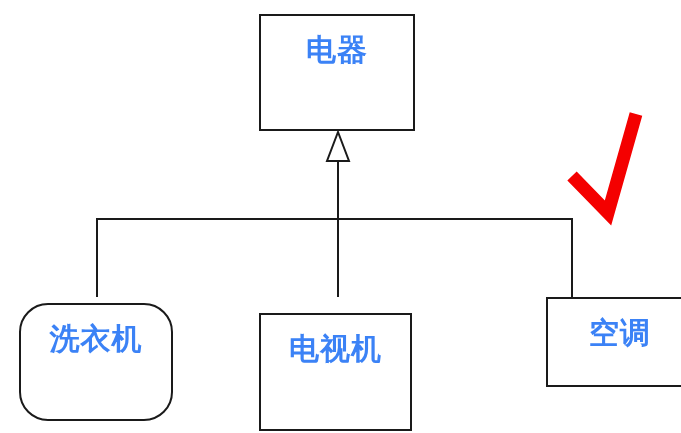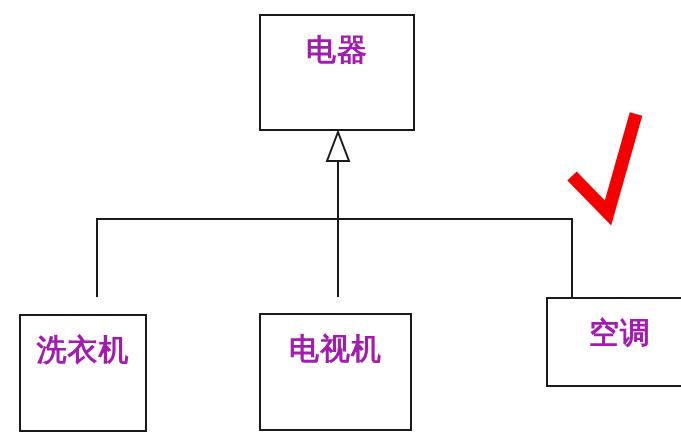--- a/index.html
+++ b/index.html
@@ -28,27 +28,27 @@
     border: 2.5px solid #1a1a1a;
     background: #ffffff;
     display: flex;
     justify-content: center;
     align-items: flex-start;
     padding-top: 17px;
   }
   .node .label {
     font-size: 30px;
     font-weight: bold;
-    color: #a21caf;
+    color: #3b82f6;
     letter-spacing: 1px;
     line-height: 1.1;
     white-space: nowrap;
   }
   .node-parent  { left: 259px; top: 14px;  width: 156px; height: 117px; }
-  .node-child-0 { left: 19px;  top: 314px; width: 128px; height: 118px; }
+  .node-child-0 { left: 19px;  top: 303px; width: 154px; height: 118px; border-radius: 29px; }
   .node-child-1 { left: 259px; top: 297px; width: 153px; height: 118px; margin-top: 16px; }
   .node-child-2 { left: 518px; top: 297px; width: 148px; height: 90px; margin-left: 28px; }
 </style>
 </head>
 <body>
 
 <div class="canvas">
 
   <svg class="connector-layer" width="681" height="433" viewBox="0 0 681 433" xmlns="http://www.w3.org/2000/svg">
 

